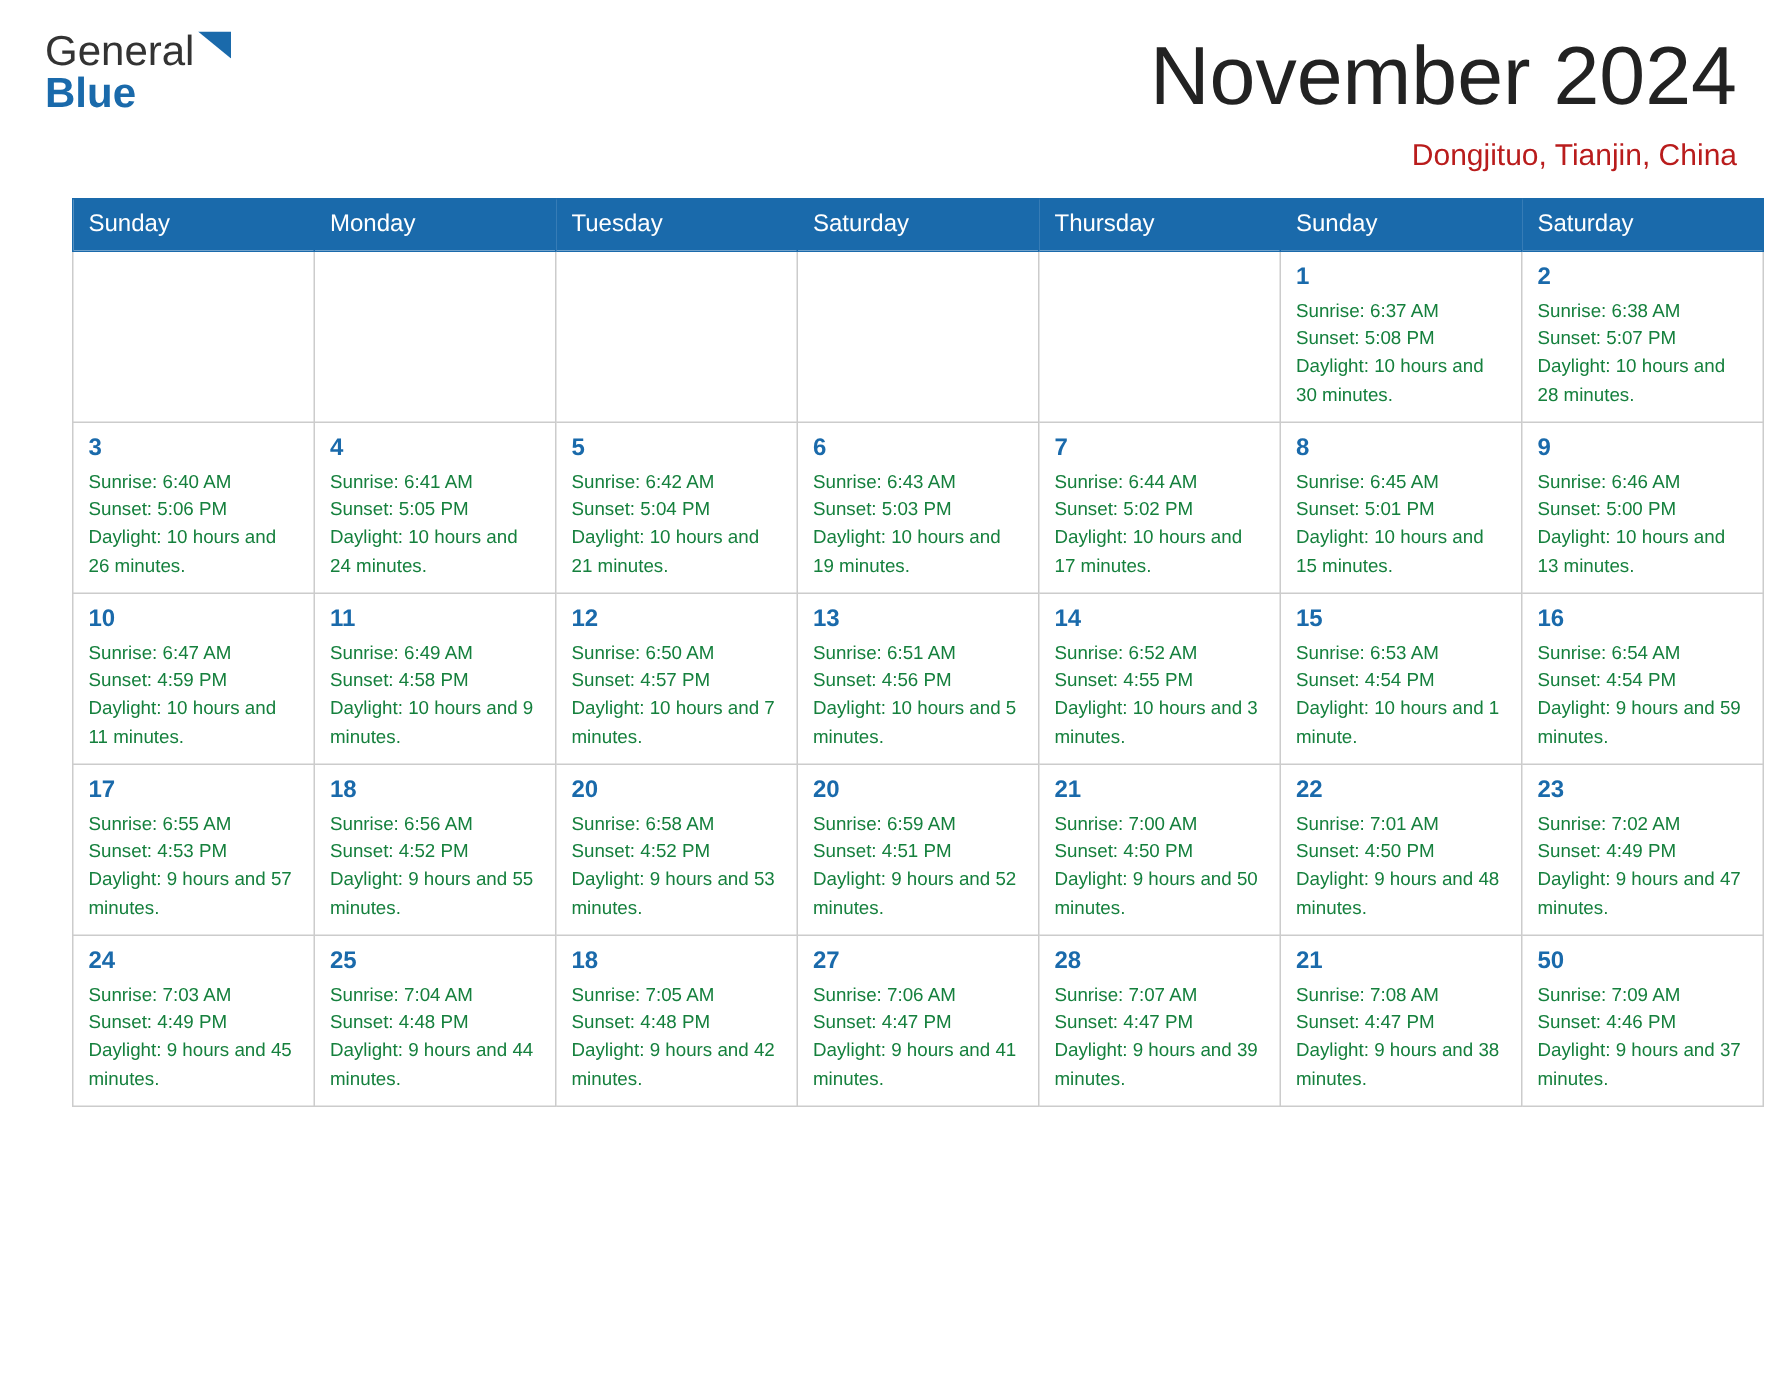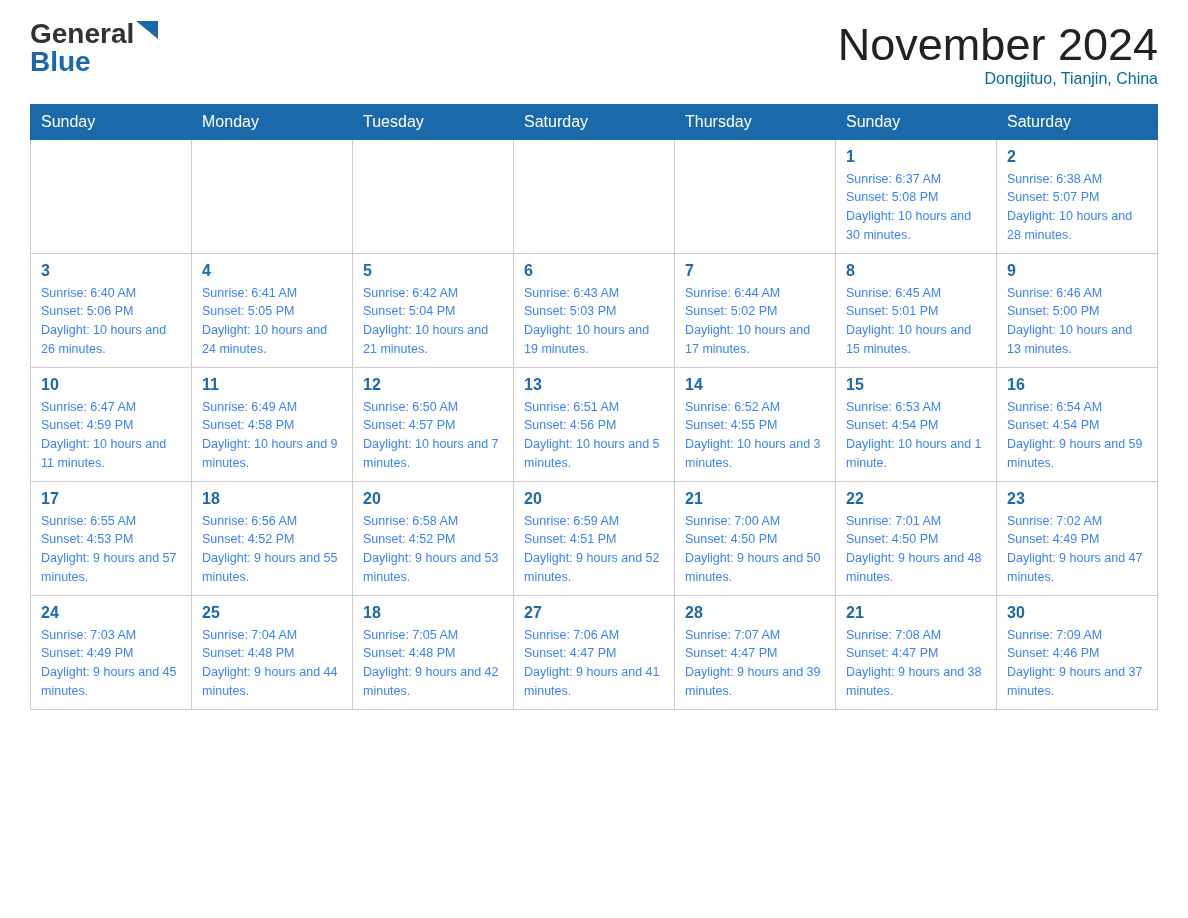--- a/index.html
+++ b/index.html
@@ -16,48 +16,49 @@
       align-items: flex-start;
       margin-bottom: 16px;
     }
     .logo {
       display: flex;
       flex-direction: column;
       align-items: flex-start;
     }
     .logo-general {
       font-size: 28px;
-      font-weight: bold;
+      font-weight: normal;
       color: #333;
       line-height: 1;
     }
     .logo-blue {
       font-size: 28px;
       font-weight: bold;
       color: #1a6aab;
       line-height: 1;
     }
     .title-block {
       text-align: right;
     }
     .month-title {
-      font-size: 45px;
+      font-size: 55px;
       font-weight: normal;
       color: #222;
       line-height: 1.1;
     }
     .location-title {
-      font-size: 16px;
-      color: #0369a1;
-      margin-top: 0;
+      font-size: 20px;
+      color: #b91c1c;
+      margin-top: 12px;
     }
     .calendar {
       width: 100%;
       border-collapse: collapse;
       margin-top: 8px;
+      margin-left: 18px;
     }
     .calendar th {
       background-color: #1a6aab;
       color: #fff;
       font-size: 16px;
       font-weight: normal;
       padding: 8px 10px;
       text-align: left;
       border: 1px solid #1a6aab;
     }
@@ -72,21 +73,21 @@
     }
     .day-number {
       font-size: 16px;
       font-weight: bold;
       color: #1a6aab;
       display: block;
       margin-bottom: 4px;
     }
     .day-info {
       font-size: 12.5px;
-      color: #3b82f6;
+      color: #15803d;
       line-height: 1.5;
     }
     .empty-cell {
       background: #fff;
     }
     tr.week-row td {
       height: 110px;
     }
   </style>
 </head>
@@ -247,18 +248,18 @@
         </td>
         <td>
           <span class="day-number">28</span>
           <div class="day-info">Sunrise: 7:07 AM<br>Sunset: 4:47 PM<br>Daylight: 9 hours and 39 minutes.</div>
         </td>
         <td>
           <span class="day-number">21</span>
           <div class="day-info">Sunrise: 7:08 AM<br>Sunset: 4:47 PM<br>Daylight: 9 hours and 38 minutes.</div>
         </td>
         <td>
-          <span class="day-number">30</span>
+          <span class="day-number">50</span>
           <div class="day-info">Sunrise: 7:09 AM<br>Sunset: 4:46 PM<br>Daylight: 9 hours and 37 minutes.</div>
         </td>
       </tr>
     </tbody>
 </table>
 
 </body></html>

